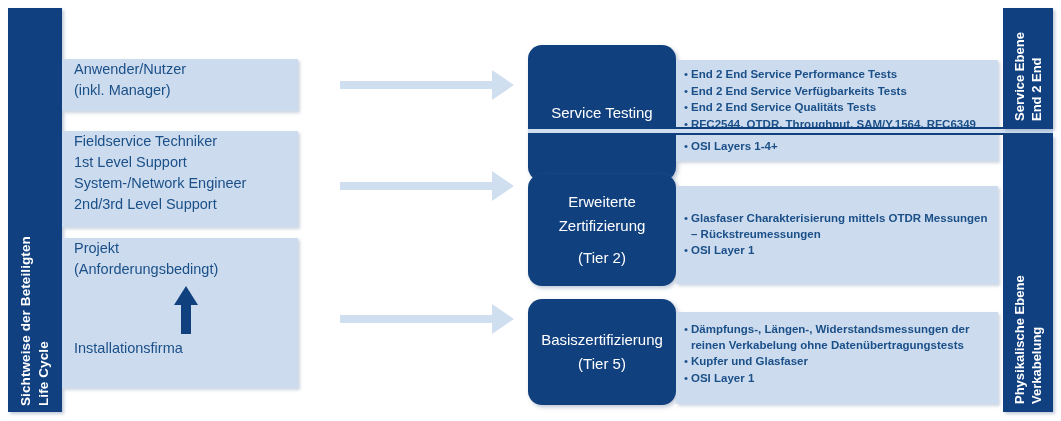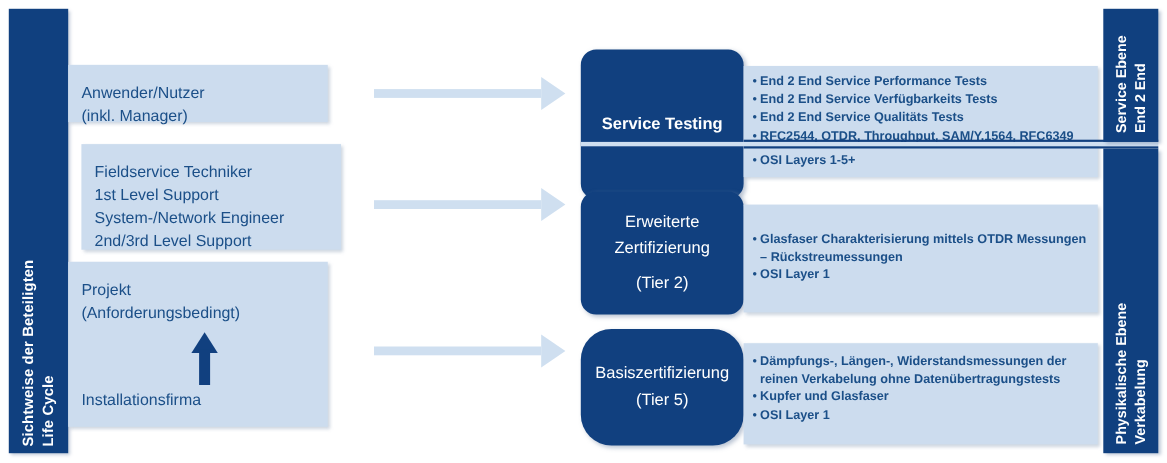--- a/index.html
+++ b/index.html
@@ -56,28 +56,28 @@
     letter-spacing: 0.1px;
   }
 
   
   .role-box {
     position: absolute;
     background: #ccdcee;
     color: #1b4f88;
     font-size: 14.5px;
     line-height: 21px;
-    padding: 16px 0 8px 12px;
+    padding: 0 0 8px 12px;
     box-sizing: border-box;
     box-shadow: 2px 2px 3px rgba(130,150,175,0.4);
   }
   .role-box .ln { white-space: nowrap; }
 
   #role-1 { left: 62px; top: 59px;  width: 236px; height: 52px; }
-  #role-2 { left: 62px; top: 131px; width: 236px; height: 96px; margin-left: 12px; }
+  #role-2 { left: 62px; top: 131px; width: 236px; height: 96px; }
   #role-3 { left: 62px; top: 238px; width: 236px; height: 150px; }
 
   #role-3 .spacer-arrow {
     position: relative;
     height: 58px;
   }
   .up-arrow {
     position: absolute;
     left: 100px;
     top: 6px;
@@ -138,23 +138,23 @@
     justify-content: center;
     align-items: center;
     font-size: 15px;
     line-height: 24px;
     text-align: center;
     box-shadow: 2px 2px 4px rgba(120,140,170,0.5);
   }
   .tier-box .tl { white-space: nowrap; }
   .tier-box .tier-gap { height: 8px; }
 
-  #tier-top  { left: 528px; top: 45px;  width: 148px; height: 136px; font-weight: bold; }
+  #tier-top  { left: 528px; top: 45px;  width: 148px; height: 136px; }
   #tier-mid  { left: 528px; top: 174px; width: 148px; height: 112px; }
-  #tier-base { left: 528px; top: 299px; width: 148px; height: 106px; border-radius: 28px; }
+  #tier-base { left: 528px; top: 299px; width: 148px; height: 106px; }
 
   
   .detail-panel {
     position: absolute;
     background: #ccdcee;
     color: #1b4f88;
     box-sizing: border-box;
     box-shadow: 2px 2px 3px rgba(130,150,175,0.4);
   }
   #detail-top  { left: 676px; top: 60px;  width: 322px; height: 101px; padding: 7px 8px 0 8px; }
@@ -318,21 +318,21 @@
     <div class="bullet-row">
       <span class="dot">•</span>
       <span class="txt">End 2 End Service Qualitäts Tests</span>
     </div>
     <div class="bullet-row">
       <span class="dot">•</span>
       <span class="txt">RFC2544, OTDR, Throughput, SAM/Y.1564, RFC6349</span>
     </div>
     <div class="bullet-row" style="margin-top:7px;">
       <span class="dot">•</span>
-      <span class="txt">OSI Layers 1-5+</span>
+      <span class="txt">OSI Layers 1-4+</span>
     </div>
   </div>
 
   <div class="detail-panel" id="detail-mid">
     <div class="bullet-row">
       <span class="dot">•</span>
       <span class="txt">Glasfaser Charakterisierung mittels OTDR Messungen – Rückstreumessungen</span>
     </div>
     <div class="bullet-row">
       <span class="dot">•</span>

